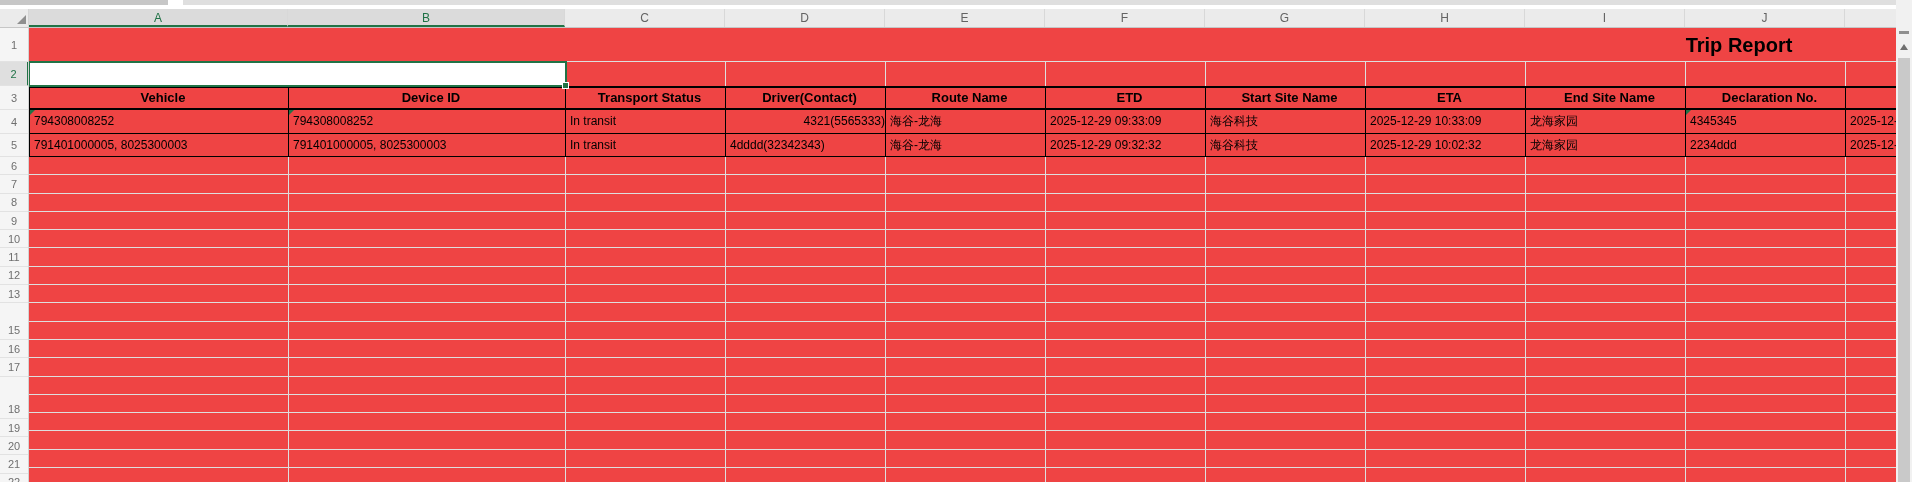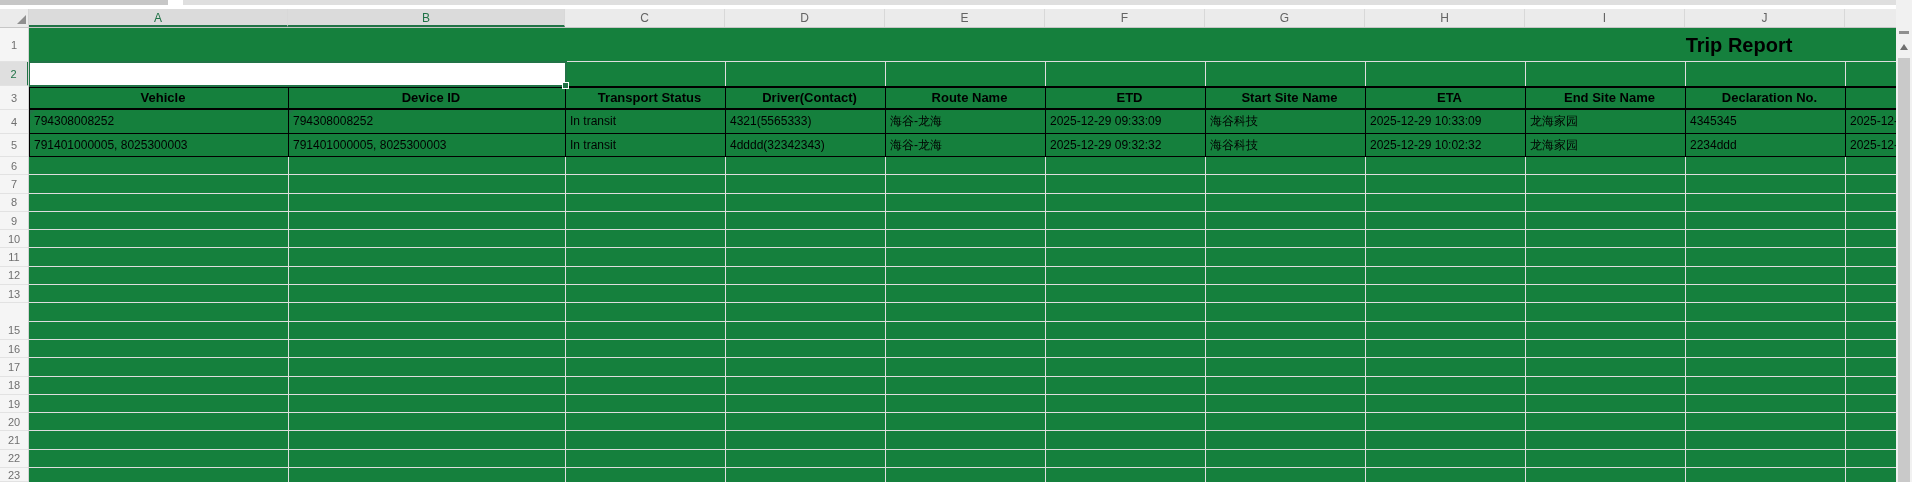--- a/index.html
+++ b/index.html
@@ -39,21 +39,21 @@
   .rowheads {
     position:absolute; left:0; top:28px; width:29px; height:454px;
     background:#f5f5f5; border-right:1px solid #d4d4d4; overflow:hidden;
   }
   .rowhead {
     width:28px; display:flex; align-items:center; justify-content:center;
     font-size:11px; color:#6f6f6f; border-bottom:1px solid #e2e2e2;
   }
   .rowhead.sel { background:#dfdfdf; color:#1f7246; border-right:2px solid #217346; width:29px; }
   
-  .grid { position:absolute; left:29px; top:28px; width:1867px; height:454px; overflow:hidden; background:#15803d; }
+  .grid { position:absolute; left:29px; top:28px; width:1867px; height:454px; overflow:hidden; background:#ef4444; }
   .gline { position:absolute; background:#dedede; }
   .hstripes {
     position:absolute; left:0; top:129px; width:1867px; bottom:0;
     background:repeating-linear-gradient(to bottom, transparent 0px, transparent 17.3px, #dedede 17.3px, #dedede 18.3px);
   }
   .title {
     position:absolute; left:1560px; top:4px; width:300px; height:28px;
     text-align:center; font-size:20px; font-weight:700; color:#000; line-height:26px;
   }
   
@@ -134,21 +134,21 @@
       <div class="rowhead" style="height: 18.3px;">8</div>
       <div class="rowhead" style="height: 18.3px;">9</div>
       <div class="rowhead" style="height: 18.3px;">10</div>
       <div class="rowhead" style="height: 18.3px;">11</div>
       <div class="rowhead" style="height: 18.3px;">12</div>
       <div class="rowhead" style="height: 18.3px;">13</div>
       <div class="rowhead" style="height: 18.3px; margin-left: 28px;">14</div>
       <div class="rowhead" style="height: 18.3px;">15</div>
       <div class="rowhead" style="height: 18.3px;">16</div>
       <div class="rowhead" style="height: 18.3px;">17</div>
-      <div class="rowhead" style="height: 18.3px;">18</div>
+      <div class="rowhead" style="height: 18.3px; margin-top: 24px;">18</div>
       <div class="rowhead" style="height: 18.3px;">19</div>
       <div class="rowhead" style="height: 18.3px;">20</div>
       <div class="rowhead" style="height: 18.3px;">21</div>
       <div class="rowhead" style="height: 18.3px;">22</div>
       <div class="rowhead" style="height: 14px;">23</div>
     </div>
 
   <div class="grid">
     <div id="gridlines">
         <div class="gline" style="left: 537px; top: 33px; width: 1330px; height: 1px;"></div>
@@ -186,21 +186,21 @@
           <div class="tcell" style="width: 160px; line-height: 20px;">Start Site Name</div>
           <div class="tcell" style="width: 160px; line-height: 20px;">ETA</div>
           <div class="tcell" style="width: 160px; line-height: 20px;">End Site Name</div>
           <div class="tcell" style="width: 160px; line-height: 20px;">Declaration No.</div>
           <div class="tcell" style="width: 160px; line-height: 20px;">Actual D</div>
         </div>
         <div class="trow data" style="height: 24px;">
           <div class="tcell" style="width: 259px; line-height: 23px;">794308008252<span class="err-tri"></span></div>
           <div class="tcell" style="width: 277px; line-height: 23px;">794308008252<span class="err-tri"></span></div>
           <div class="tcell" style="width: 160px; line-height: 23px;">In transit</div>
-          <div class="tcell" style="width: 160px; line-height: 23px;">4321(5565333)</div>
+          <div class="tcell" style="width: 160px; line-height: 23px; text-align: right;">4321(5565333)</div>
           <div class="tcell" style="width: 160px; line-height: 23px;">海谷-龙海</div>
           <div class="tcell" style="width: 160px; line-height: 23px;">2025-12-29 09:33:09</div>
           <div class="tcell" style="width: 160px; line-height: 23px;">海谷科技</div>
           <div class="tcell" style="width: 160px; line-height: 23px;">2025-12-29 10:33:09</div>
           <div class="tcell" style="width: 160px; line-height: 23px;">龙海家园</div>
           <div class="tcell" style="width: 160px; line-height: 23px;">4345345<span class="err-tri"></span></div>
           <div class="tcell" style="width: 160px; line-height: 23px;">2025-12-29</div>
         </div>
         <div class="trow data" style="height: 23px;">
           <div class="tcell" style="width: 259px; line-height: 22px;">791401000005, 8025300003</div>

